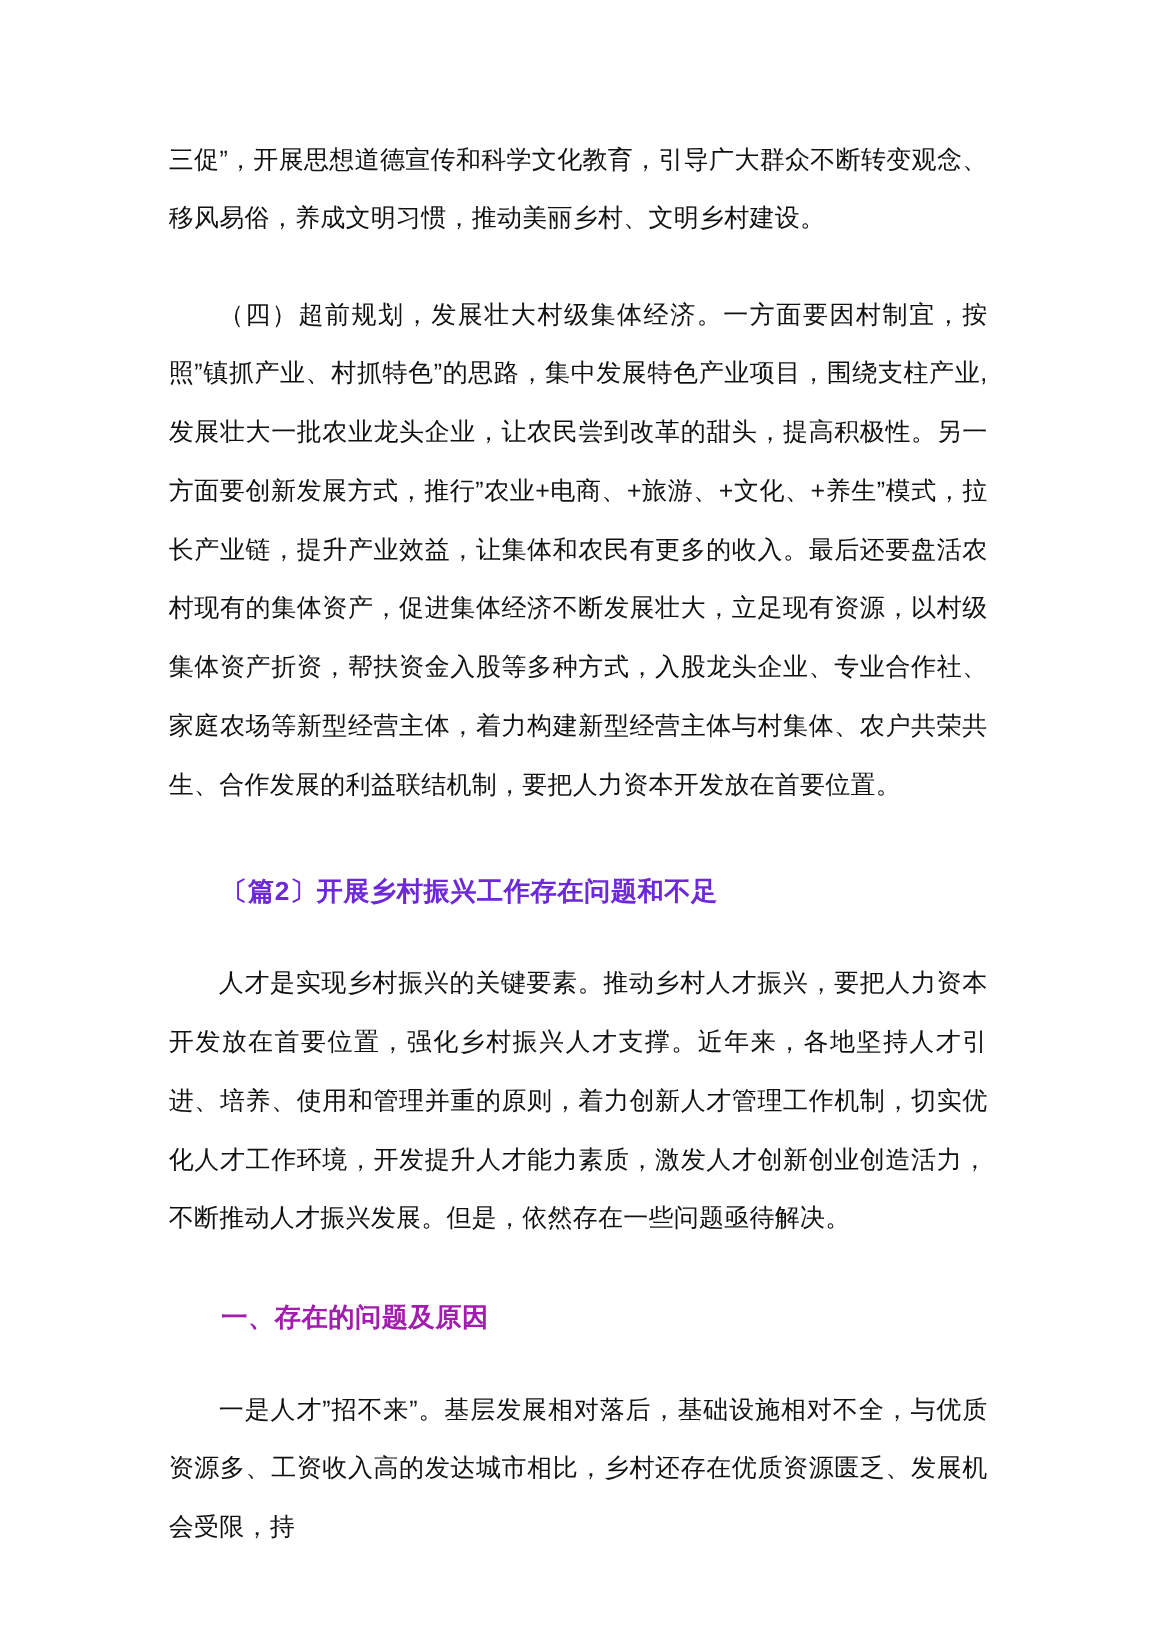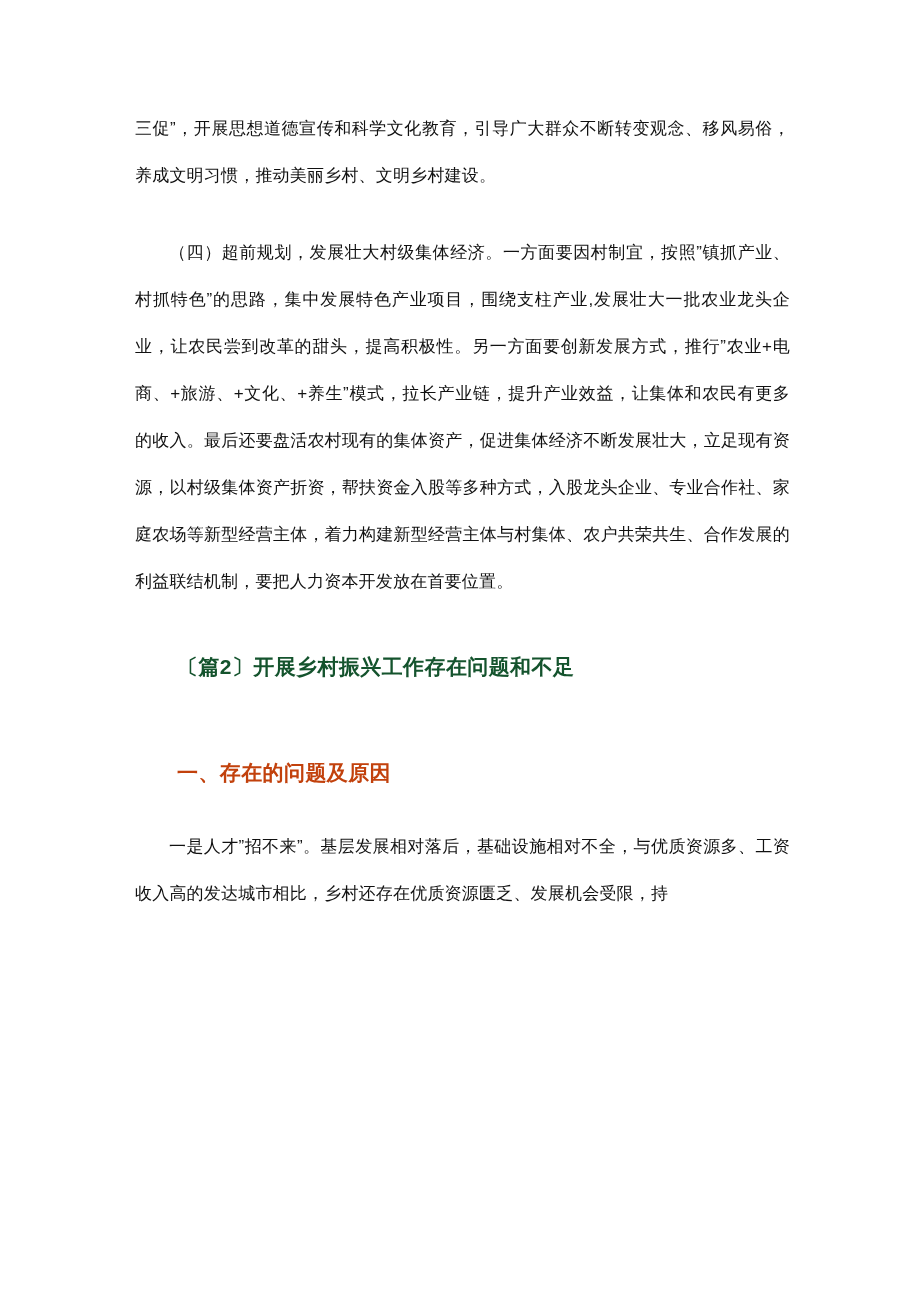--- a/index.html
+++ b/index.html
@@ -19,51 +19,51 @@
     width: 920px;
     height: 1301px;
     background: #ffffff;
     padding: 105px 130px 0 135px;
   }
   .doc-body {
     width: 655px;
   }
   p.para {
     margin: 0 0 0 0;
-    font-size: 17px;
+    font-size: 20px;
     line-height: 47px;
     text-align: justify;
     text-justify: inter-ideograph;
     text-indent: 2em;
     letter-spacing: 0.2px;
     color: #111111;
     font-weight: 400;
   }
   p.cont {
     text-indent: 0;
   }
   .gap-sm { height: 30px; }
   .gap-md { height: 36px; }
   .gap-lg { height: 42px; }
 
   h2.section-heading-red {
     margin: 0;
     font-size: 21px;
     line-height: 40px;
     font-weight: 700;
-    color: #14532d;
+    color: #6d28d9;
     text-indent: 2em;
     letter-spacing: 0.4px;
   }
   h3.section-heading-black {
     margin: 0;
     font-size: 21px;
     line-height: 40px;
     font-weight: 700;
-    color: #c2410c;
+    color: #a21caf;
     text-indent: 2em;
     letter-spacing: 0.4px;
   }
 </style>
 </head>
 <body>
 
 <div class="page">
   <div class="doc-body">
 
@@ -72,20 +72,21 @@
     <div class="gap-sm"></div>
 
     <p class="para">（四）超前规划，发展壮大村级集体经济。一方面要因村制宜，按照”镇抓产业、村抓特色”的思路，集中发展特色产业项目，围绕支柱产业,发展壮大一批农业龙头企业，让农民尝到改革的甜头，提高积极性。另一方面要创新发展方式，推行”农业+电商、+旅游、+文化、+养生”模式，拉长产业链，提升产业效益，让集体和农民有更多的收入。最后还要盘活农村现有的集体资产，促进集体经济不断发展壮大，立足现有资源，以村级集体资产折资，帮扶资金入股等多种方式，入股龙头企业、专业合作社、家庭农场等新型经营主体，着力构建新型经营主体与村集体、农户共荣共生、合作发展的利益联结机制，要把人力资本开发放在首要位置。</p>
 
     <div class="gap-lg"></div>
 
     <h2 class="section-heading-red">〔篇2〕开展乡村振兴工作存在问题和不足</h2>
 
     <div class="gap-sm"></div>
 
+    <p class="para">人才是实现乡村振兴的关键要素。推动乡村人才振兴，要把人力资本开发放在首要位置，强化乡村振兴人才支撑。近年来，各地坚持人才引进、培养、使用和管理并重的原则，着力创新人才管理工作机制，切实优化人才工作环境，开发提升人才能力素质，激发人才创新创业创造活力，不断推动人才振兴发展。但是，依然存在一些问题亟待解决。</p>
 
     <div class="gap-md"></div>
 
     <h3 class="section-heading-black">一、存在的问题及原因</h3>
 
     <div class="gap-sm"></div>
 
     <p class="para">一是人才”招不来”。基层发展相对落后，基础设施相对不全，与优质资源多、工资收入高的发达城市相比，乡村还存在优质资源匮乏、发展机会受限，持</p>
 
   </div>

